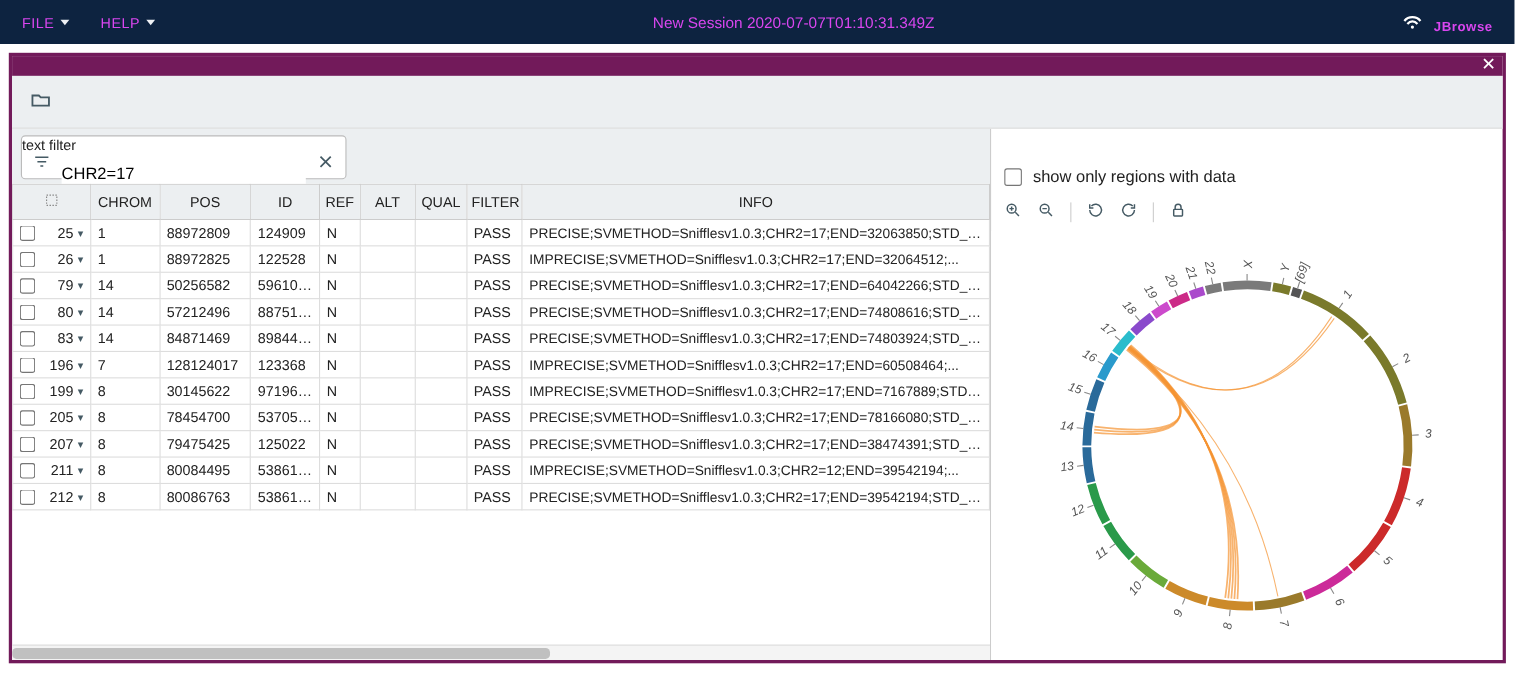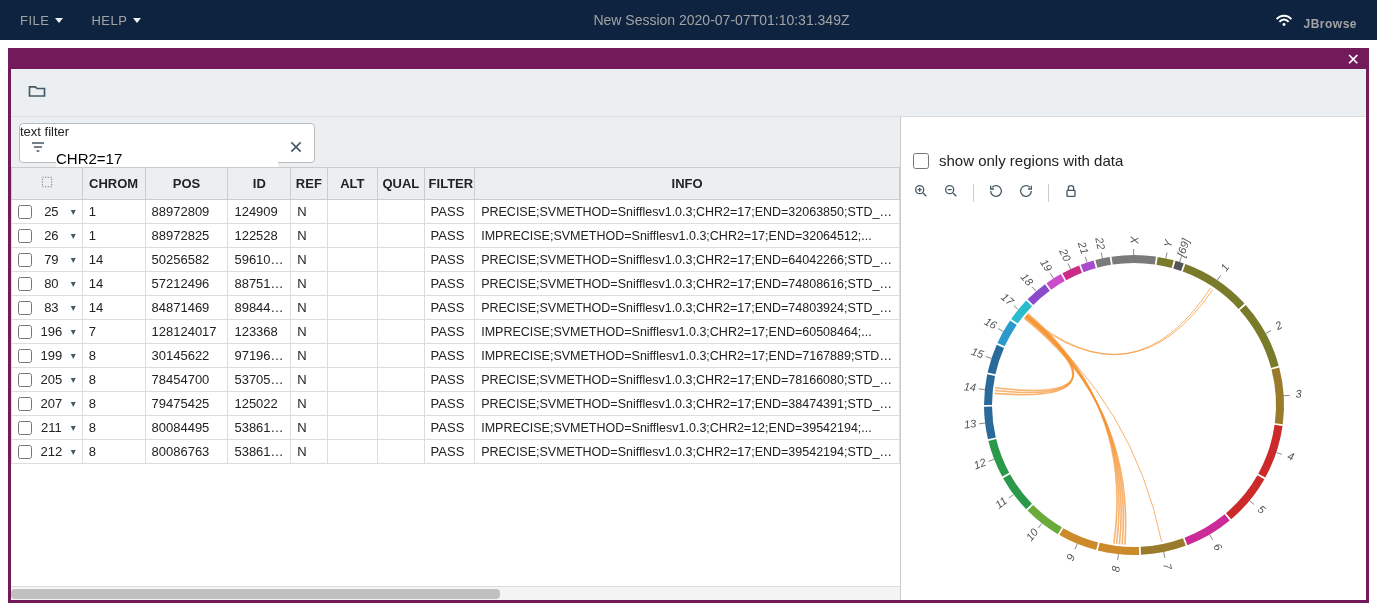--- a/index.html
+++ b/index.html
@@ -7,21 +7,21 @@
     font-family: "Helvetica Neue", Arial, sans-serif;
     font-size: 13px;
     background: #fff;
     width: 1377px;
     height: 614px;
     overflow: hidden;
     color: #222;
   }
   .topbar {
     background: #0d2340;
-    color: #a3a3a3;
+    color: #d946ef;
     height: 40px;
     display: flex;
     align-items: center;
     padding: 0 20px;
     font-size: 14px;
     font-weight: 400;
   }
   .topbar .menu-item {
     display: flex; align-items: center; gap: 6px;
     margin-right: 28px;
@@ -99,41 +99,41 @@
   .text-filter .filter-icon, .text-filter .clear-icon {
     color: #455a64; cursor: pointer;
   }
   .table-wrap {
     flex: 1; overflow: auto; position: relative;
   }
   table { border-collapse: collapse; width: 100%; table-layout: fixed; }
   thead th {
     background: #eceff1;
     border: 1px solid #ccc;
-    font-weight: 700;
+    font-weight: 400;
     font-size: 13px;
     padding: 6px 4px;
     text-align: center;
     position: sticky; top: 0;
   }
   tbody td {
     border: 1px solid #ddd;
     padding: 4px 6px;
     font-size: 13px;
     vertical-align: middle;
     white-space: nowrap;
     overflow: hidden;
     text-overflow: ellipsis;
   }
   tbody td.info { font-size: 12.5px; }
   .rowhead {
     display: flex; align-items: center; gap: 4px;
   }
   .rowhead input[type=checkbox] { width: 14px; height: 14px; }
-  .rowhead .idx { flex: 1; text-align: center; }
+  .rowhead .idx { flex: 1; text-align: right; }
   .rowhead .drop {
     color: #455a64; cursor: pointer; font-size: 10px;
   }
   col.c-idx { width: 70px; }
   col.c-chrom { width: 62px; }
   col.c-pos { width: 82px; }
   col.c-id { width: 62px; }
   col.c-ref { width: 36px; }
   col.c-alt { width: 50px; }
   col.c-qual { width: 46px; }

